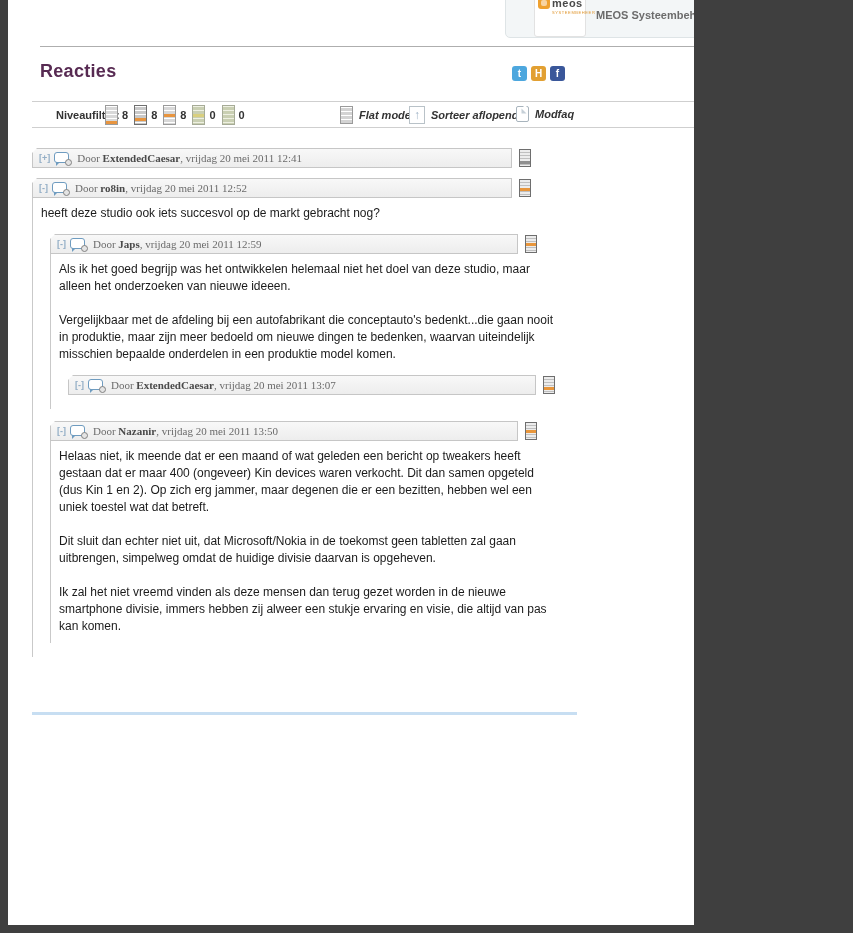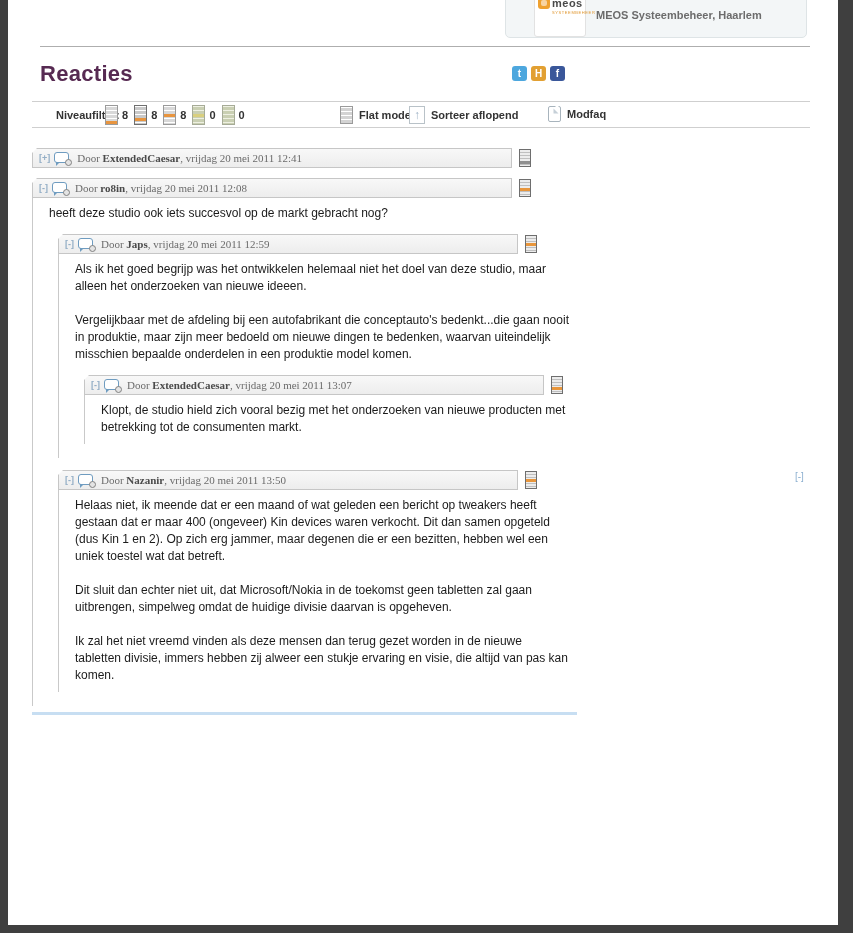--- a/index.html
+++ b/index.html
@@ -6,21 +6,21 @@
   html,body { margin:0; padding:0; }
   body {
     width:853px; height:933px;
     background:#3f3f3f;
     font-family:"Liberation Sans", sans-serif;
     position:relative;
     overflow:hidden;
   }
   .page {
     position:absolute; left:8px; top:0;
-    width:830px; height:925px;
+    width:686px; height:925px;
     background:#ffffff;
     overflow:hidden;
   }
 
   
   .adbox {
     position:absolute; left:497px; top:-14px;
     width:302px; height:52px;
     background:#f3f6f7;
     border:1px solid #dee4e6;
@@ -53,21 +53,21 @@
     font-size:11px; color:#6c6c6c;font-weight:bold;
   }
 
   
   .top-divider {
     position:absolute; left:32px; top:46px;
     width:770px; height:1px; background:#aeaeae;
   }
   .section-title {
     position:absolute; left:32px; top:61px;
-    font-size:22px; font-weight:bold;
+    font-size:18px; font-weight:bold;
     color:#572a52; letter-spacing:.3px;
   }
   .share-row {
     position:absolute; left:504px; top:66px;
     display:flex; gap:4px;
   }
   .share-ic {
     width:15px; height:15px; border-radius:3px;
     color:#fff; font-size:10px; font-weight:bold;
     display:flex; align-items:center; justify-content:center;
@@ -96,22 +96,22 @@
   }
   .lvlicon .stripe { position:absolute; left:0; right:0; height:3px; background:#e8953f; }
   .lvl2 { border-color:#6f6f6f; background:repeating-linear-gradient(to bottom,#ffffff 0 1px,#c9c9c9 1px 4px); }
   .lvl4, .lvl5 { border-color:#a6ab97; background:repeating-linear-gradient(to bottom,#eef0e2 0 1px,#c9cfb2 1px 4px); }
   .lvl4 .stripe { background:#d9cf7e; }
   .lvl-count { font-weight:bold; color:#333; }
 
   .tb-group { position:absolute; top:4px; display:flex; align-items:center; gap:6px; cursor:pointer; }
   .tb-flat { left:308px; }
   .tb-sort { left:377px; }
-  .tb-modfaq { left:484px;margin-left:32px; }
-  .tb-text { font-weight:bold; color:#333; }
+  .tb-modfaq { left:484px; }
+  .tb-text { font-weight:bold; color:#333;font-style:italic; }
   .flaticon {
     width:13px; height:18px; border:1px solid #9a9a9a;
     background:repeating-linear-gradient(to bottom,#ffffff 0 1px,#d3d3d3 1px 4px);
   }
   .sorticon {
     width:16px; height:18px; border:1px solid #b9c2c8; background:#fff;
     color:#9fb3c6; font-size:12px; font-weight:bold;
     display:flex; align-items:center; justify-content:center;
   }
   .docicon {
@@ -162,21 +162,21 @@
     width:12px; height:18px; margin-top:1px; flex:0 0 auto;
     border:1px solid #6e6e6e;
     background:repeating-linear-gradient(to bottom,#ececec 0 2px,#bfbfbf 2px 3px);
     position:relative;
   }
   .score .stripe { position:absolute; left:0; right:0; height:3px; background:#e8963c; }
   .score .stripe.gray { background:#8f8f8f; }
 
   .c-content {
     border-left:1px solid #c9c9c9;
-    padding:7px 0 2px 16px;
+    padding:7px 0 2px 8px;
     width:505px;
   }
   .c-content p {
     margin:0 0 17px 0;
     width:494px;
     font-size:12px; line-height:17px; color:#1b1b1b;
   }
   .c-content p:last-of-type { margin-bottom:6px; }
   .child { margin-left:9px; margin-top:12px; margin-bottom:12px; }
 
@@ -272,21 +272,21 @@
             <span class="stripe gray" style="top:11px"></span>
           </span>
       </div>
     </div>
 
     <div class="comment">
       <div class="c-header-row">
         <div class="c-header">
           <span class="marker">[-]</span>
           <span class="bubble"></span>
-          <span class="meta"><span>Door</span> <b>ro8in</b><span>, vrijdag 20 mei 2011 12:08</span></span>
+          <span class="meta"><span>Door</span> <b>ro8in</b><span>, vrijdag 20 mei 2011 12:52</span></span>
         </div>
         <span class="score">
             <span class="stripe" style="top:8px"></span>
           </span>
       </div>
       <div class="c-content">
         <p>heeft deze studio ook iets succesvol op de markt gebracht nog?</p>
 
         <div class="comment child">
           <div class="c-header-row">
@@ -307,42 +307,39 @@
               <div class="c-header-row">
                 <div class="c-header">
                   <span class="marker">[-]</span>
                   <span class="bubble"></span>
                   <span class="meta"><span>Door</span> <b>ExtendedCaesar</b><span>, vrijdag 20 mei 2011 13:07</span></span>
                 </div>
                 <span class="score">
                     <span class="stripe" style="top:10px"></span>
                   </span>
               </div>
-              <div class="c-content">
-                <p>Klopt, de studio hield zich vooral bezig met het onderzoeken van nieuwe producten met betrekking tot de consumenten markt.</p>
-              </div>
             </div>
           </div>
         </div>
 
         <div class="comment child">
           <div class="c-header-row">
             <div class="c-header">
               <span class="marker">[-]</span>
               <span class="bubble"></span>
               <span class="meta"><span>Door</span> <b>Nazanir</b><span>, vrijdag 20 mei 2011 13:50</span></span>
             </div>
             <span class="score">
                 <span class="stripe" style="top:7px"></span>
               </span>
           </div>
           <div class="c-content">
             <p>Helaas niet, ik meende dat er een maand of wat geleden een bericht op tweakers heeft gestaan dat er maar 400 (ongeveer) Kin devices waren verkocht. Dit dan samen opgeteld (dus Kin 1 en 2). Op zich erg jammer, maar degenen die er een bezitten, hebben wel een uniek toestel wat dat betreft.</p>
             <p>Dit sluit dan echter niet uit, dat Microsoft/Nokia in de toekomst geen tabletten zal gaan uitbrengen, simpelweg omdat de huidige divisie daarvan is opgeheven.</p>
-            <p>Ik zal het niet vreemd vinden als deze mensen dan terug gezet worden in de nieuwe tabletten divisie, immers hebben zij alweer een stukje ervaring en visie, die altijd van pas kan komen.</p>
+            <p>Ik zal het niet vreemd vinden als deze mensen dan terug gezet worden in de nieuwe smartphone divisie, immers hebben zij alweer een stukje ervaring en visie, die altijd van pas kan komen.</p>
           </div>
         </div>
 
       </div>
     </div>
   </div>
 
   <div class="cutoff"></div>
 
   <div class="collapse-all">[-]</div>

